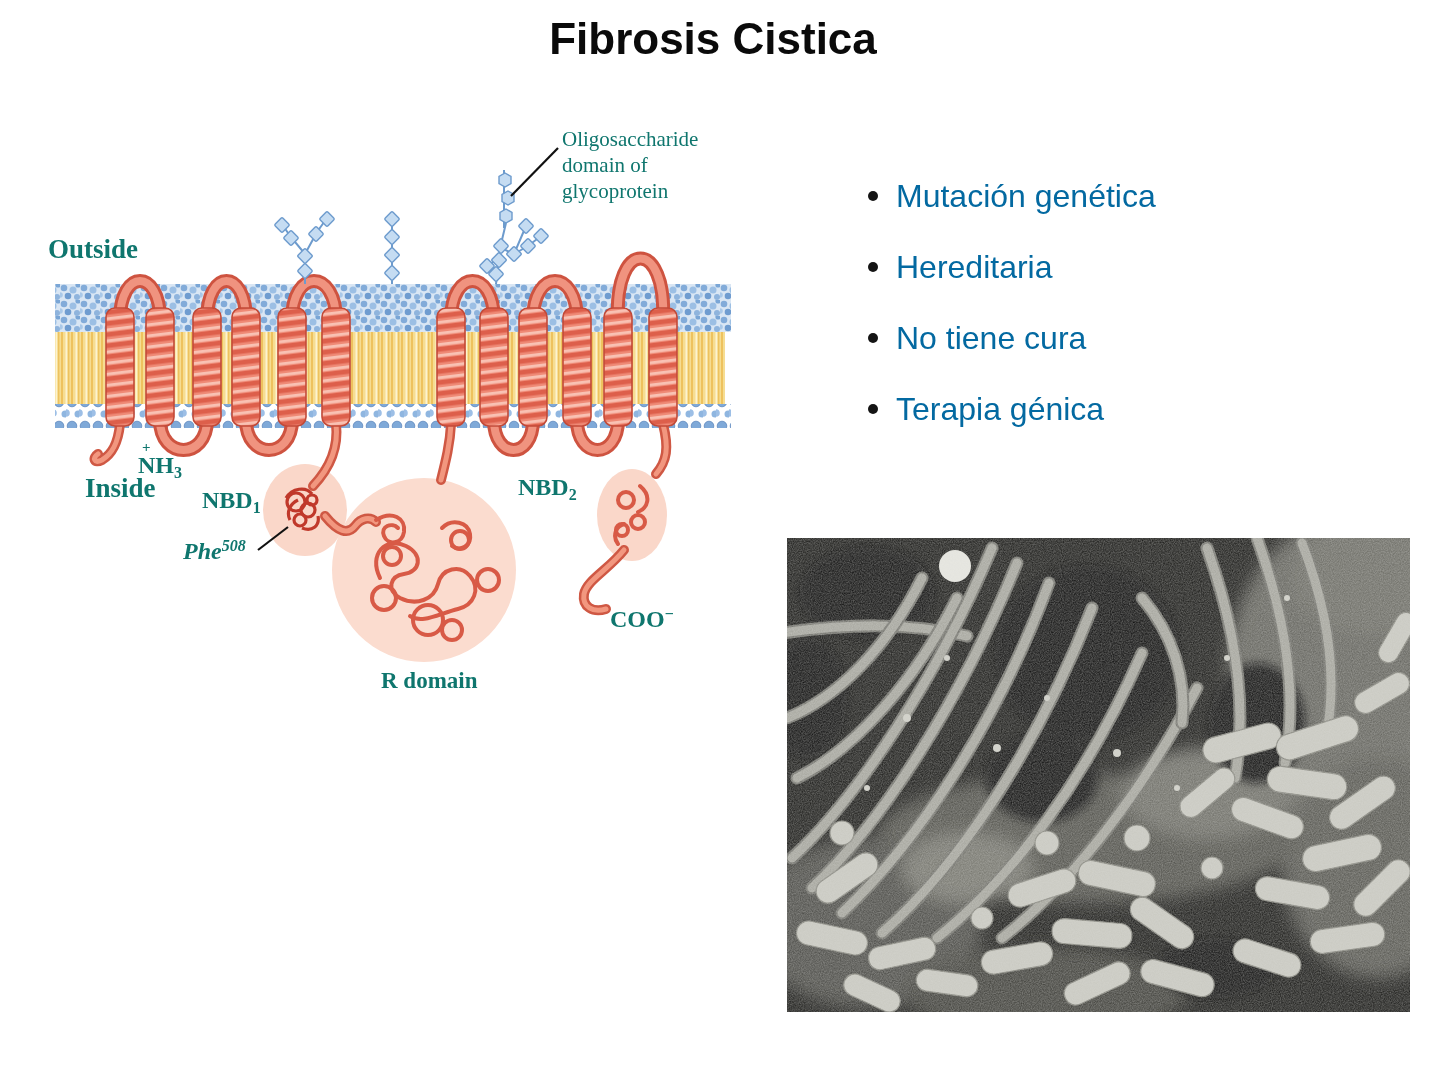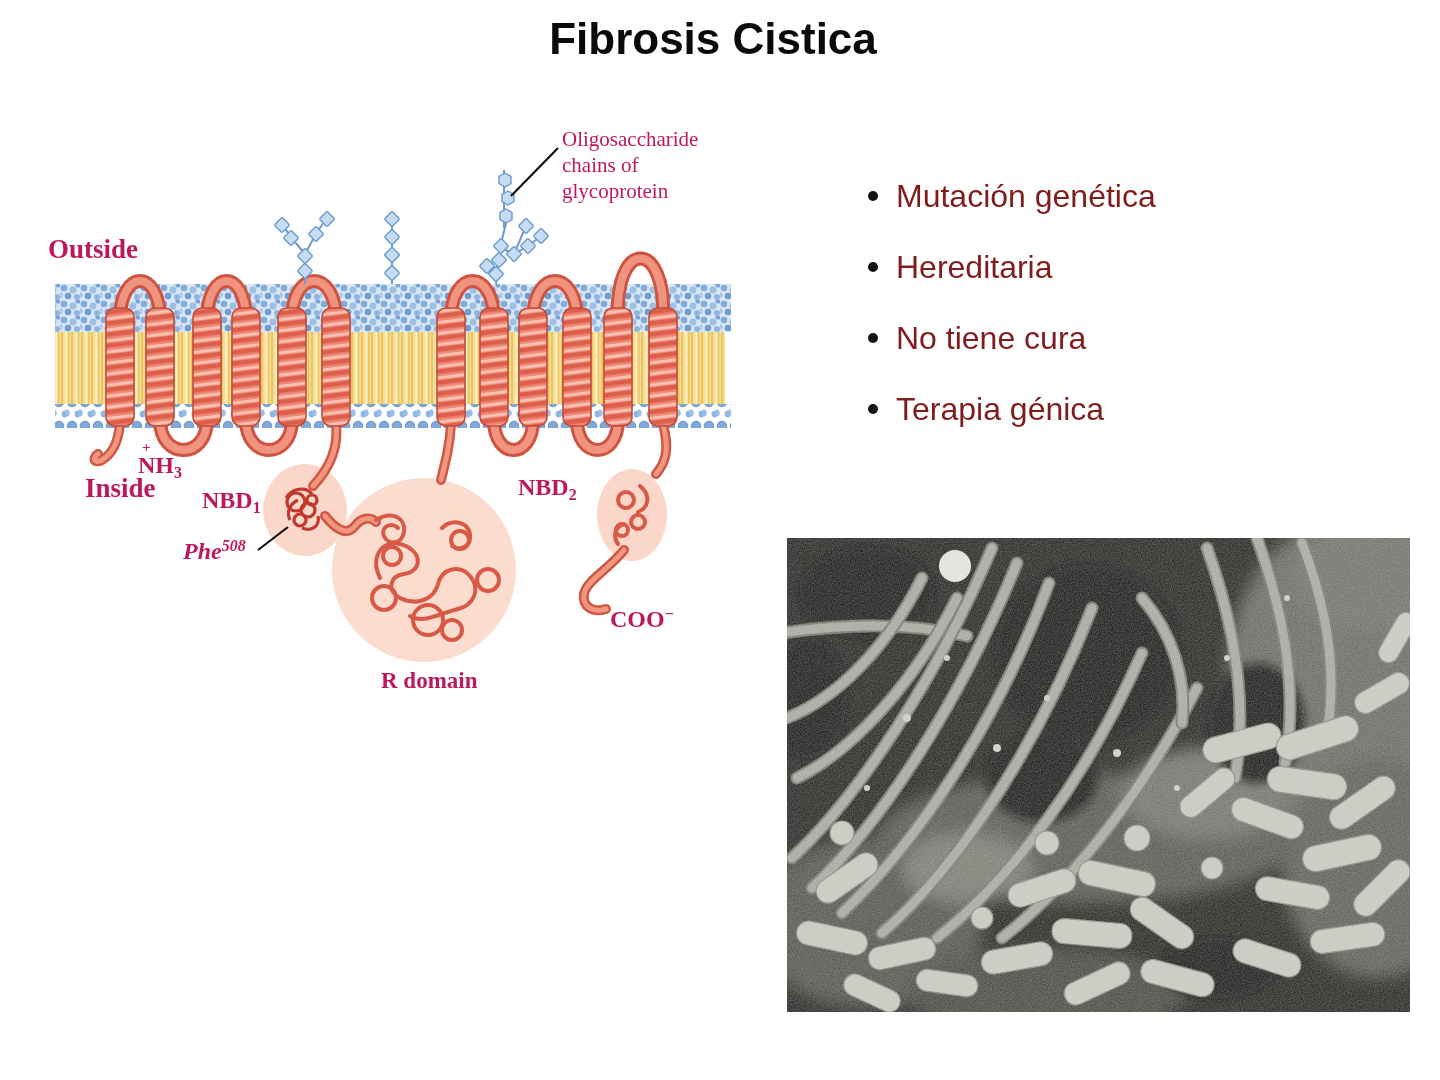--- a/index.html
+++ b/index.html
@@ -3,26 +3,26 @@
 <meta charset="utf-8">
 <style>
   html,body{margin:0;padding:0;background:#fff;}
   .slide{position:relative;width:1440px;height:1080px;background:#ffffff;overflow:hidden;
          font-family:"Liberation Sans",sans-serif;color:#111;}
   .title{position:absolute;left:0;top:14px;width:1426px;text-align:center;
          font-size:44px;font-weight:700;color:#0a0a0a;letter-spacing:0px;}
   
   .bullets{position:absolute;left:858px;top:176px;list-style:none;margin:0;padding:0;}
   .bullets li{position:relative;padding-left:38px;font-size:32px;line-height:40px;
-              margin-bottom:31px;color:#7f1d1d;white-space:nowrap;}
+              margin-bottom:31px;color:#0369a1;white-space:nowrap;}
   .bullets li::before{content:"";position:absolute;left:10px;top:15px;width:10px;height:10px;
               border-radius:50%;background:#141414;}
   
   .dlabel{position:absolute;font-family:"Liberation Serif","DejaVu Serif",serif;
-          font-weight:700;font-size:24px;color:#be185d;white-space:nowrap;}
+          font-weight:700;font-size:24px;color:#0f766e;white-space:nowrap;}
   .dlabel sub{font-size:16px;vertical-align:-5px;}
   .dlabel sup{font-size:16px;vertical-align:8px;}
   .lab-outside,.lab-inside{font-size:27px;text-align:center;}
   .lab-oligo{font-size:21px;font-weight:400;line-height:26px;}
   .lab-oligo span{display:block;}
   .lab-rdomain{font-size:23px;}
   .nh3-n{position:relative;display:inline-block;}
   .nh3-plus{position:absolute;top:-13px;left:4px;font-size:15px;font-weight:700;}
   .diagram-svg{position:absolute;left:40px;top:108px;}
   .em-svg{position:absolute;left:787px;top:538px;}
@@ -196,21 +196,21 @@
         <use href="#hex" x="468" y="90"></use>
         <use href="#hex" x="465" y="72"></use>
     </g>
 
     <path class="pointer" d="M 518 40 L 471 88"></path>
     <path class="pointer" d="M 218 442 L 248 419"></path>
   </svg>
 
   <div class="dlabel lab-oligo" style="left:562px;top:126px;">
     <span>Oligosaccharide</span>
-    <span>chains of</span>
+    <span>domain of</span>
     <span>glycoprotein</span>
   </div>
   <div class="dlabel lab-outside" style="left:48px;top:234px;">Outside</div>
   <div class="dlabel lab-inside" style="left:45px;top:473px;margin-left:40px;">Inside</div>
   <div class="dlabel" style="left:138px;top:452px;">
     <span class="nh3-n"><span class="nh3-plus">+</span><span>N</span></span><span>H</span><sub>3</sub>
   </div>
   <div class="dlabel" style="left:202px;top:487px;">
     <span>NBD</span><sub>1</sub>
   </div>

